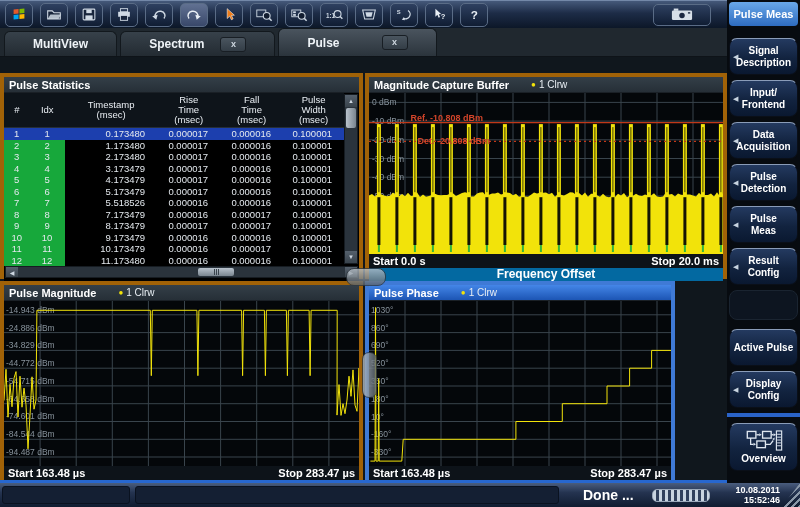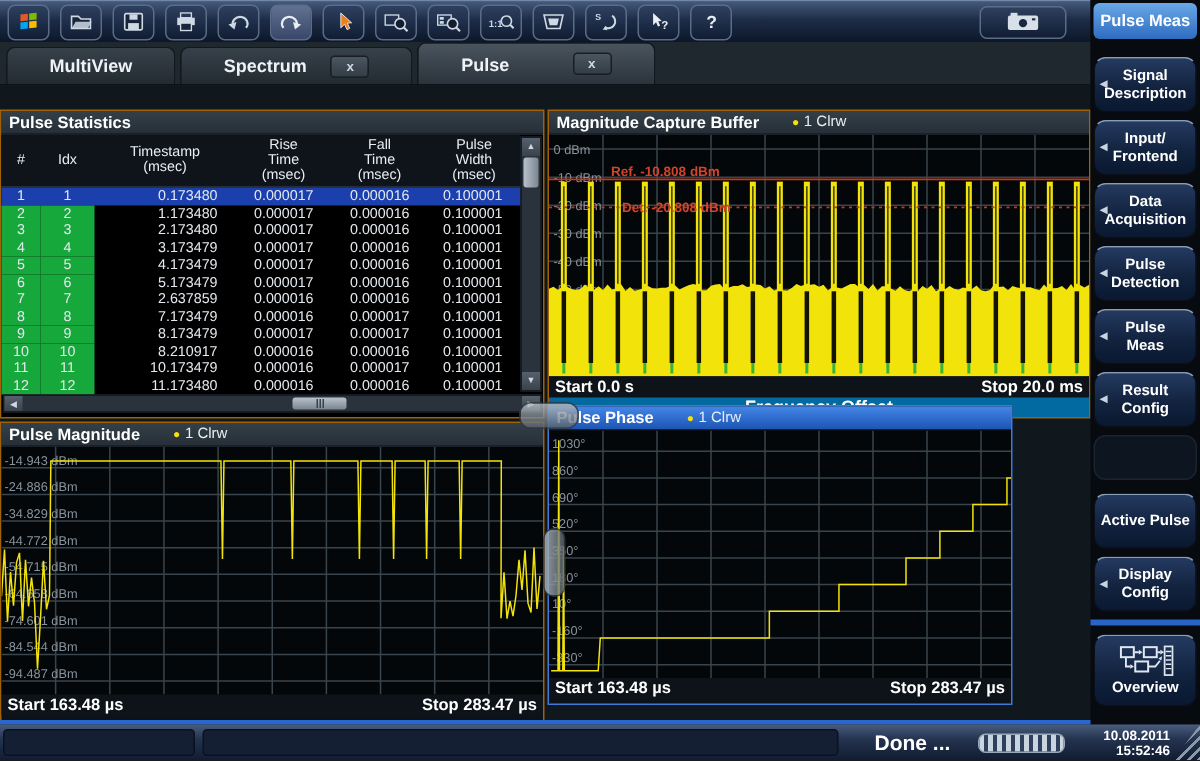--- a/index.html
+++ b/index.html
@@ -27,25 +27,25 @@
   .tclose{width:24px;height:13px;border-radius:3px;background:linear-gradient(180deg,#4a555f,#333d46);
     border:1px solid #181e24;color:#cfd8e0;font-size:9px;font-weight:bold;line-height:12px;text-align:center;}
   
   .infobar{position:absolute;left:0;top:57px;width:727px;height:16px;
     background:linear-gradient(180deg,#3a454e,#272f37);border-bottom:1px solid #14191e;
     display:flex;align-items:center;font-size:11px;box-sizing:border-box;}
   .ib-label{color:#b9c4cd;font-weight:bold;}
   .ib-value{color:#eef3f7;font-weight:bold;margin-left:6px;}
   .ib-item{display:flex;}
   
-  .panel{position:absolute;background:#0c1217;border:1px solid #a16207;box-sizing:border-box;}
+  .panel{position:absolute;background:#0c1217;border:4px solid #a16207;box-sizing:border-box;}
   #panel-stats{left:0;top:73px;width:363px;height:206px;}
   #panel-capture{left:365px;top:73px;width:362px;height:206px;}
   #panel-mag{left:0;top:281px;width:363px;height:200px;}
-  #panel-phase{left:365px;top:270px;width:310px;height:200px;border-color:#3f7ad6;}
+  #panel-phase{left:365px;top:281px;width:310px;height:200px;border-color:#3f7ad6;}
   .ptitle{height:15px;background:linear-gradient(180deg,#343f48,#262f37);display:flex;align-items:center;
     padding:0 5px;color:#fff;font-size:11px;font-weight:bold;border-bottom:1px solid #1a2026;}
   #panel-phase .ptitle{background:linear-gradient(180deg,#4486e8,#1c55b4);}
   .legend{margin-left:22px;font-weight:normal;font-size:10px;color:#e8eef3;display:flex;align-items:center;gap:3px;}
   .dot{color:#f2e30a;font-size:8px;line-height:8px;}
   .chart{position:relative;background:#04070a;overflow:hidden;}
   #capture-chart{height:161px;}
   #mag-chart,#phase-chart{height:165px;}
   .chart svg{display:block;}
   .xstrip{height:14px;display:flex;justify-content:space-between;align-items:center;padding:0 4px;
@@ -316,21 +316,21 @@
             <div class="tcell c0 ctr idxcell">6</div>
             <div class="tcell c1 ctr idxcell">6</div>
             <div class="tcell c2 num">5.173479</div>
             <div class="tcell c3 num">0.000017</div>
             <div class="tcell c4 num">0.000016</div>
             <div class="tcell c5 num">0.100001</div>
           </div>
           <div class="trow">
             <div class="tcell c0 ctr idxcell">7</div>
             <div class="tcell c1 ctr idxcell">7</div>
-            <div class="tcell c2 num">2.637859</div>
+            <div class="tcell c2 num">5.518526</div>
             <div class="tcell c3 num">0.000016</div>
             <div class="tcell c4 num">0.000016</div>
             <div class="tcell c5 num">0.100001</div>
           </div>
           <div class="trow">
             <div class="tcell c0 ctr idxcell">8</div>
             <div class="tcell c1 ctr idxcell">8</div>
             <div class="tcell c2 num">7.173479</div>
             <div class="tcell c3 num">0.000016</div>
             <div class="tcell c4 num">0.000017</div>
@@ -340,21 +340,21 @@
             <div class="tcell c0 ctr idxcell">9</div>
             <div class="tcell c1 ctr idxcell">9</div>
             <div class="tcell c2 num">8.173479</div>
             <div class="tcell c3 num">0.000017</div>
             <div class="tcell c4 num">0.000017</div>
             <div class="tcell c5 num">0.100001</div>
           </div>
           <div class="trow">
             <div class="tcell c0 ctr idxcell">10</div>
             <div class="tcell c1 ctr idxcell">10</div>
-            <div class="tcell c2 num">8.210917</div>
+            <div class="tcell c2 num">9.173479</div>
             <div class="tcell c3 num">0.000016</div>
             <div class="tcell c4 num">0.000016</div>
             <div class="tcell c5 num">0.100001</div>
           </div>
           <div class="trow">
             <div class="tcell c0 ctr idxcell">11</div>
             <div class="tcell c1 ctr idxcell">11</div>
             <div class="tcell c2 num">10.173479</div>
             <div class="tcell c3 num">0.000016</div>
             <div class="tcell c4 num">0.000017</div>

